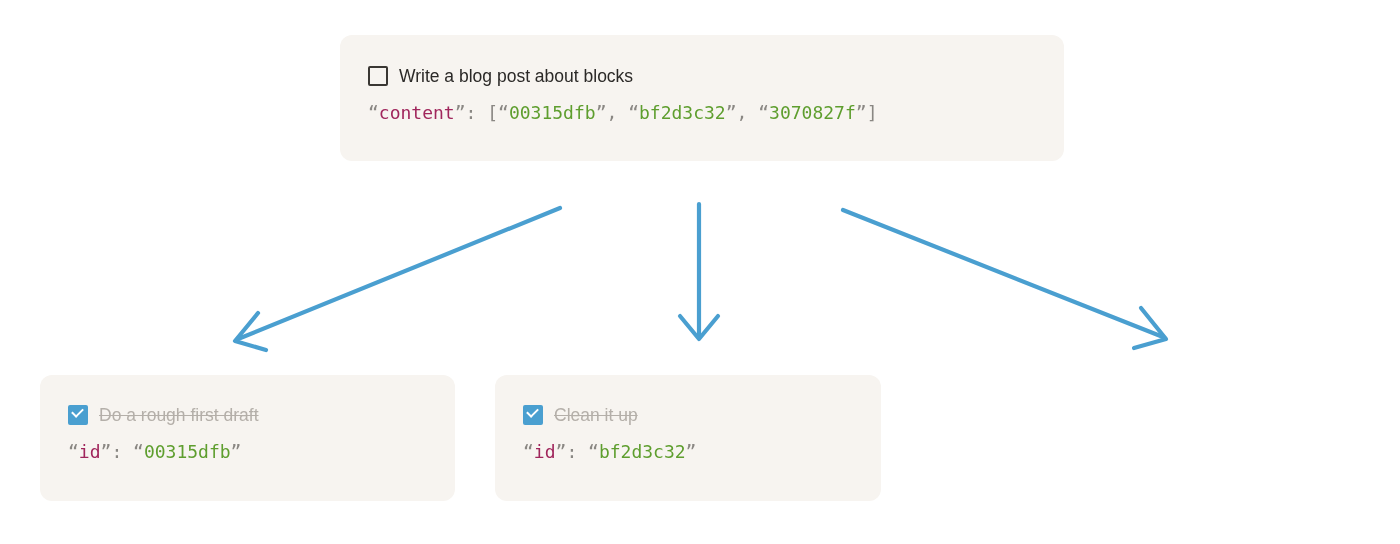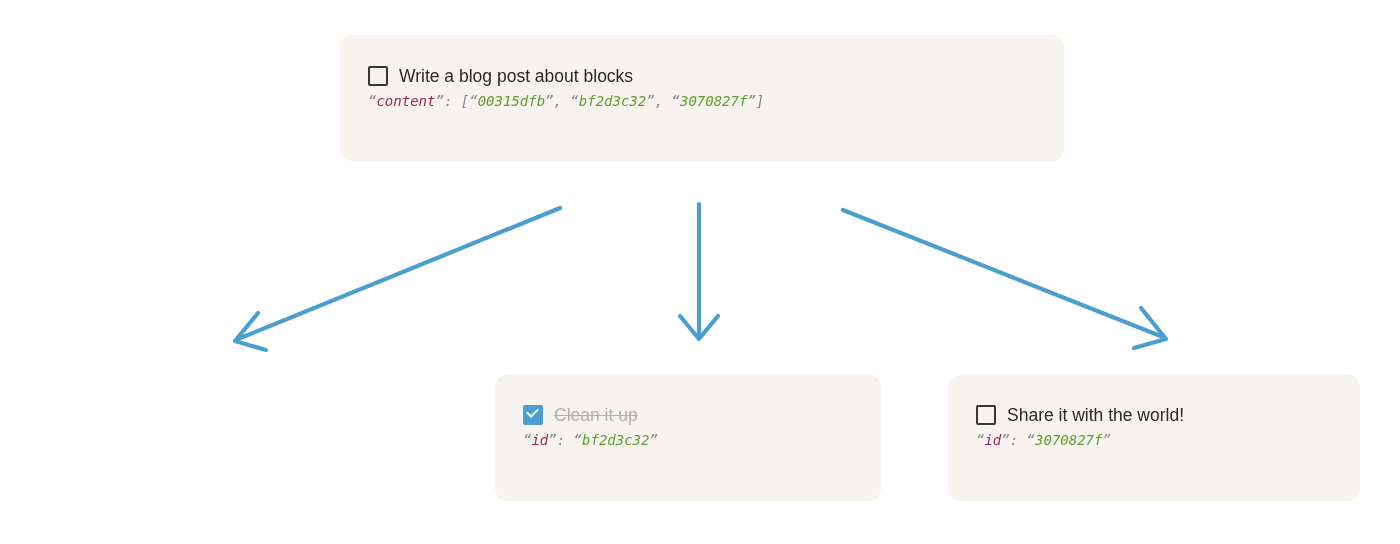--- a/index.html
+++ b/index.html
@@ -100,27 +100,26 @@
     white-space: nowrap;
   }
   .task-label.done {
     color: #b4afa9;
     text-decoration: line-through;
     text-decoration-thickness: 1.4px;
   }
 
   
   .json-line {
-    margin-top: 0;
+    margin-top: 12px;
     font-family: "DejaVu Sans Mono", "Liberation Mono", monospace;
-    font-size: 14px;
+    font-size: 18px;
     line-height: 26px;
     white-space: pre;
     color: #8a8783;
-    font-style: italic;
   }
   .j-key    { color: #a0265c; }
   .j-str    { color: #5e9e2e; }
   .j-punct  { color: #8a8783; }
   .j-quote  { color: #8a8783; }
 
   
   .arrows {
     position: absolute;
     left: 0;
@@ -161,36 +160,38 @@
         <polyline points="680,316 699,339 718,316"></polyline>
       </g>
 
       <g>
         <line x1="843" y1="210" x2="1163" y2="337"></line>
         <polyline points="1141,308 1166,339 1134,348"></polyline>
       </g>
     </g>
   </svg>
 
+  <div class="card card-leaf c1">
+    <div class="card-inner">
+      <div class="task-row">
+        <span class="checkbox checked">
+            <span class="tick"></span>
+          </span>
+        <span class="task-label done">Do a rough first draft</span>
+      </div>
+      <div class="json-line"><span class="j-quote">“</span><span class="j-key">id</span><span class="j-quote">”</span><span class="j-punct">: </span><span class="j-quote">“</span><span class="j-str">00315dfb</span><span class="j-quote">”</span></div>
+    </div>
+  </div>
 
   <div class="card card-leaf c2">
     <div class="card-inner">
       <div class="task-row">
         <span class="checkbox checked">
             <span class="tick"></span>
           </span>
         <span class="task-label done">Clean it up</span>
       </div>
       <div class="json-line"><span class="j-quote">“</span><span class="j-key">id</span><span class="j-quote">”</span><span class="j-punct">: </span><span class="j-quote">“</span><span class="j-str">bf2d3c32</span><span class="j-quote">”</span></div>
     </div>
   </div>
 
-  <div class="card card-leaf c3">
-    <div class="card-inner">
-      <div class="task-row">
-        <span class="checkbox unchecked"></span>
-        <span class="task-label">Share it with the world!</span>
-      </div>
-      <div class="json-line"><span class="j-quote">“</span><span class="j-key">id</span><span class="j-quote">”</span><span class="j-punct">: </span><span class="j-quote">“</span><span class="j-str">3070827f</span><span class="j-quote">”</span></div>
-    </div>
-  </div>
 
 </div>
 
 </body></html>

